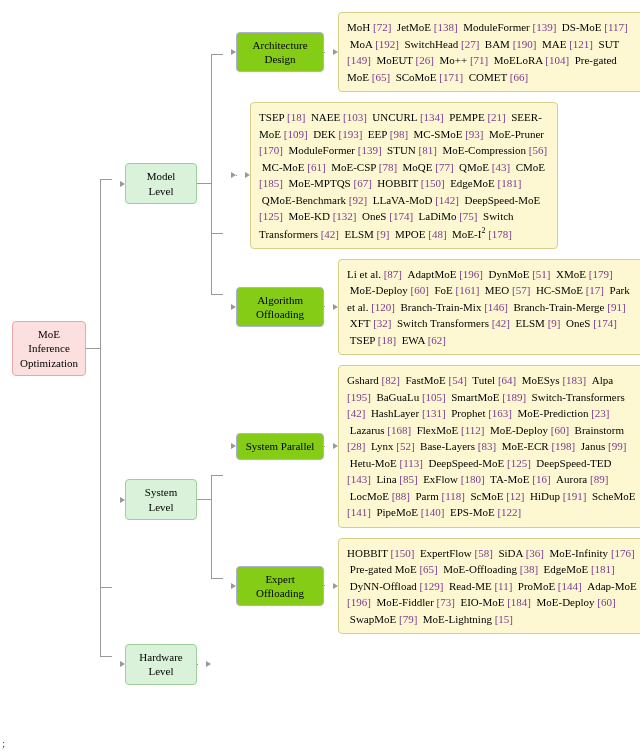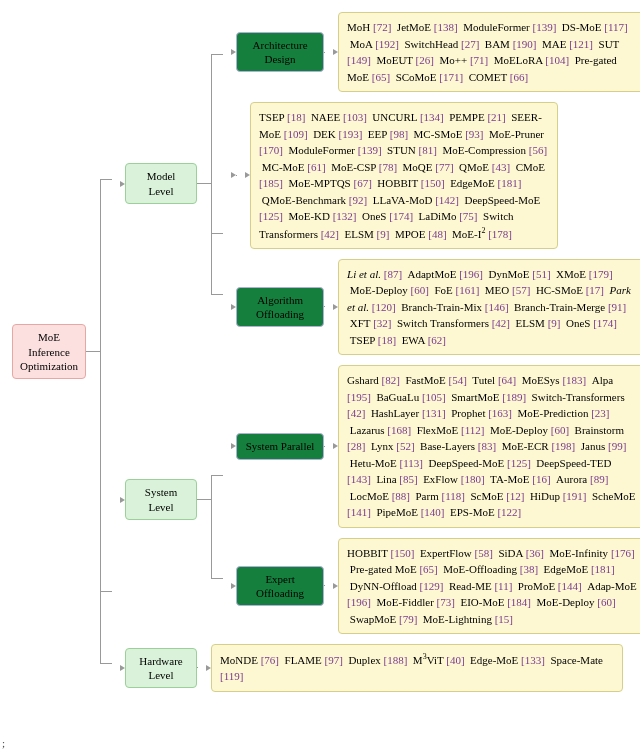--- a/index.html
+++ b/index.html
@@ -29,21 +29,21 @@
     border-color: #e8a7a5;
     width: 78px;
     text-align: center;
   }
   .lvl {
     background: #d9f2d9;
     border-color: #9bd09b;
     width: 72px;
   }
   .sub {
-    background: #15803d;
+    background: #84cc16;
     border-color: #b3aed9;
     width: 88px;
   }
   .leaf {
     background: #fdf8d2;
     border-color: #d6cf8a;
     text-align: left;
     padding: 6px 8px;
     line-height: 1.5;
     width: 308px;
@@ -110,21 +110,21 @@
     content: "";
     flex: 1;
     border-top: 1px solid #999;
   }
   .semicolon {
     position: absolute;
     left: 2px;
     bottom: 6px;
     color: #444;
   }
-  .ital { font-style: italic; }
+  .ital { }
 </style>
 </head>
 <body>
 
 <div class="tree">
 
   <div class="node root">MoE Inference Optimization</div>
 
   <div class="arrowline" style="width:10px"></div>
 
@@ -204,20 +204,19 @@
           </div>
         </div>
       </div>
 
       <div class="group">
         <span class="arrow"></span>
         <div class="node lvl">Hardware Level</div>
         <div class="arrowline" style="width:14px">
             <span class="arrow"></span>
           </div>
-        <div class="node leaf leafwide">MoNDE <span class="cite">[76]</span> &nbsp;FLAME <span class="cite">[97]</span> &nbsp;Duplex <span class="cite">[188]</span> &nbsp;M<span class="sup">3</span>ViT <span class="cite">[40]</span> &nbsp;Edge-MoE <span class="cite">[133]</span> &nbsp;Space-Mate <span class="cite">[119]</span></div>
       </div>
 
     </div>
   </div>
 </div>
 
 <span class="semicolon">;</span>
 
 </body></html>

